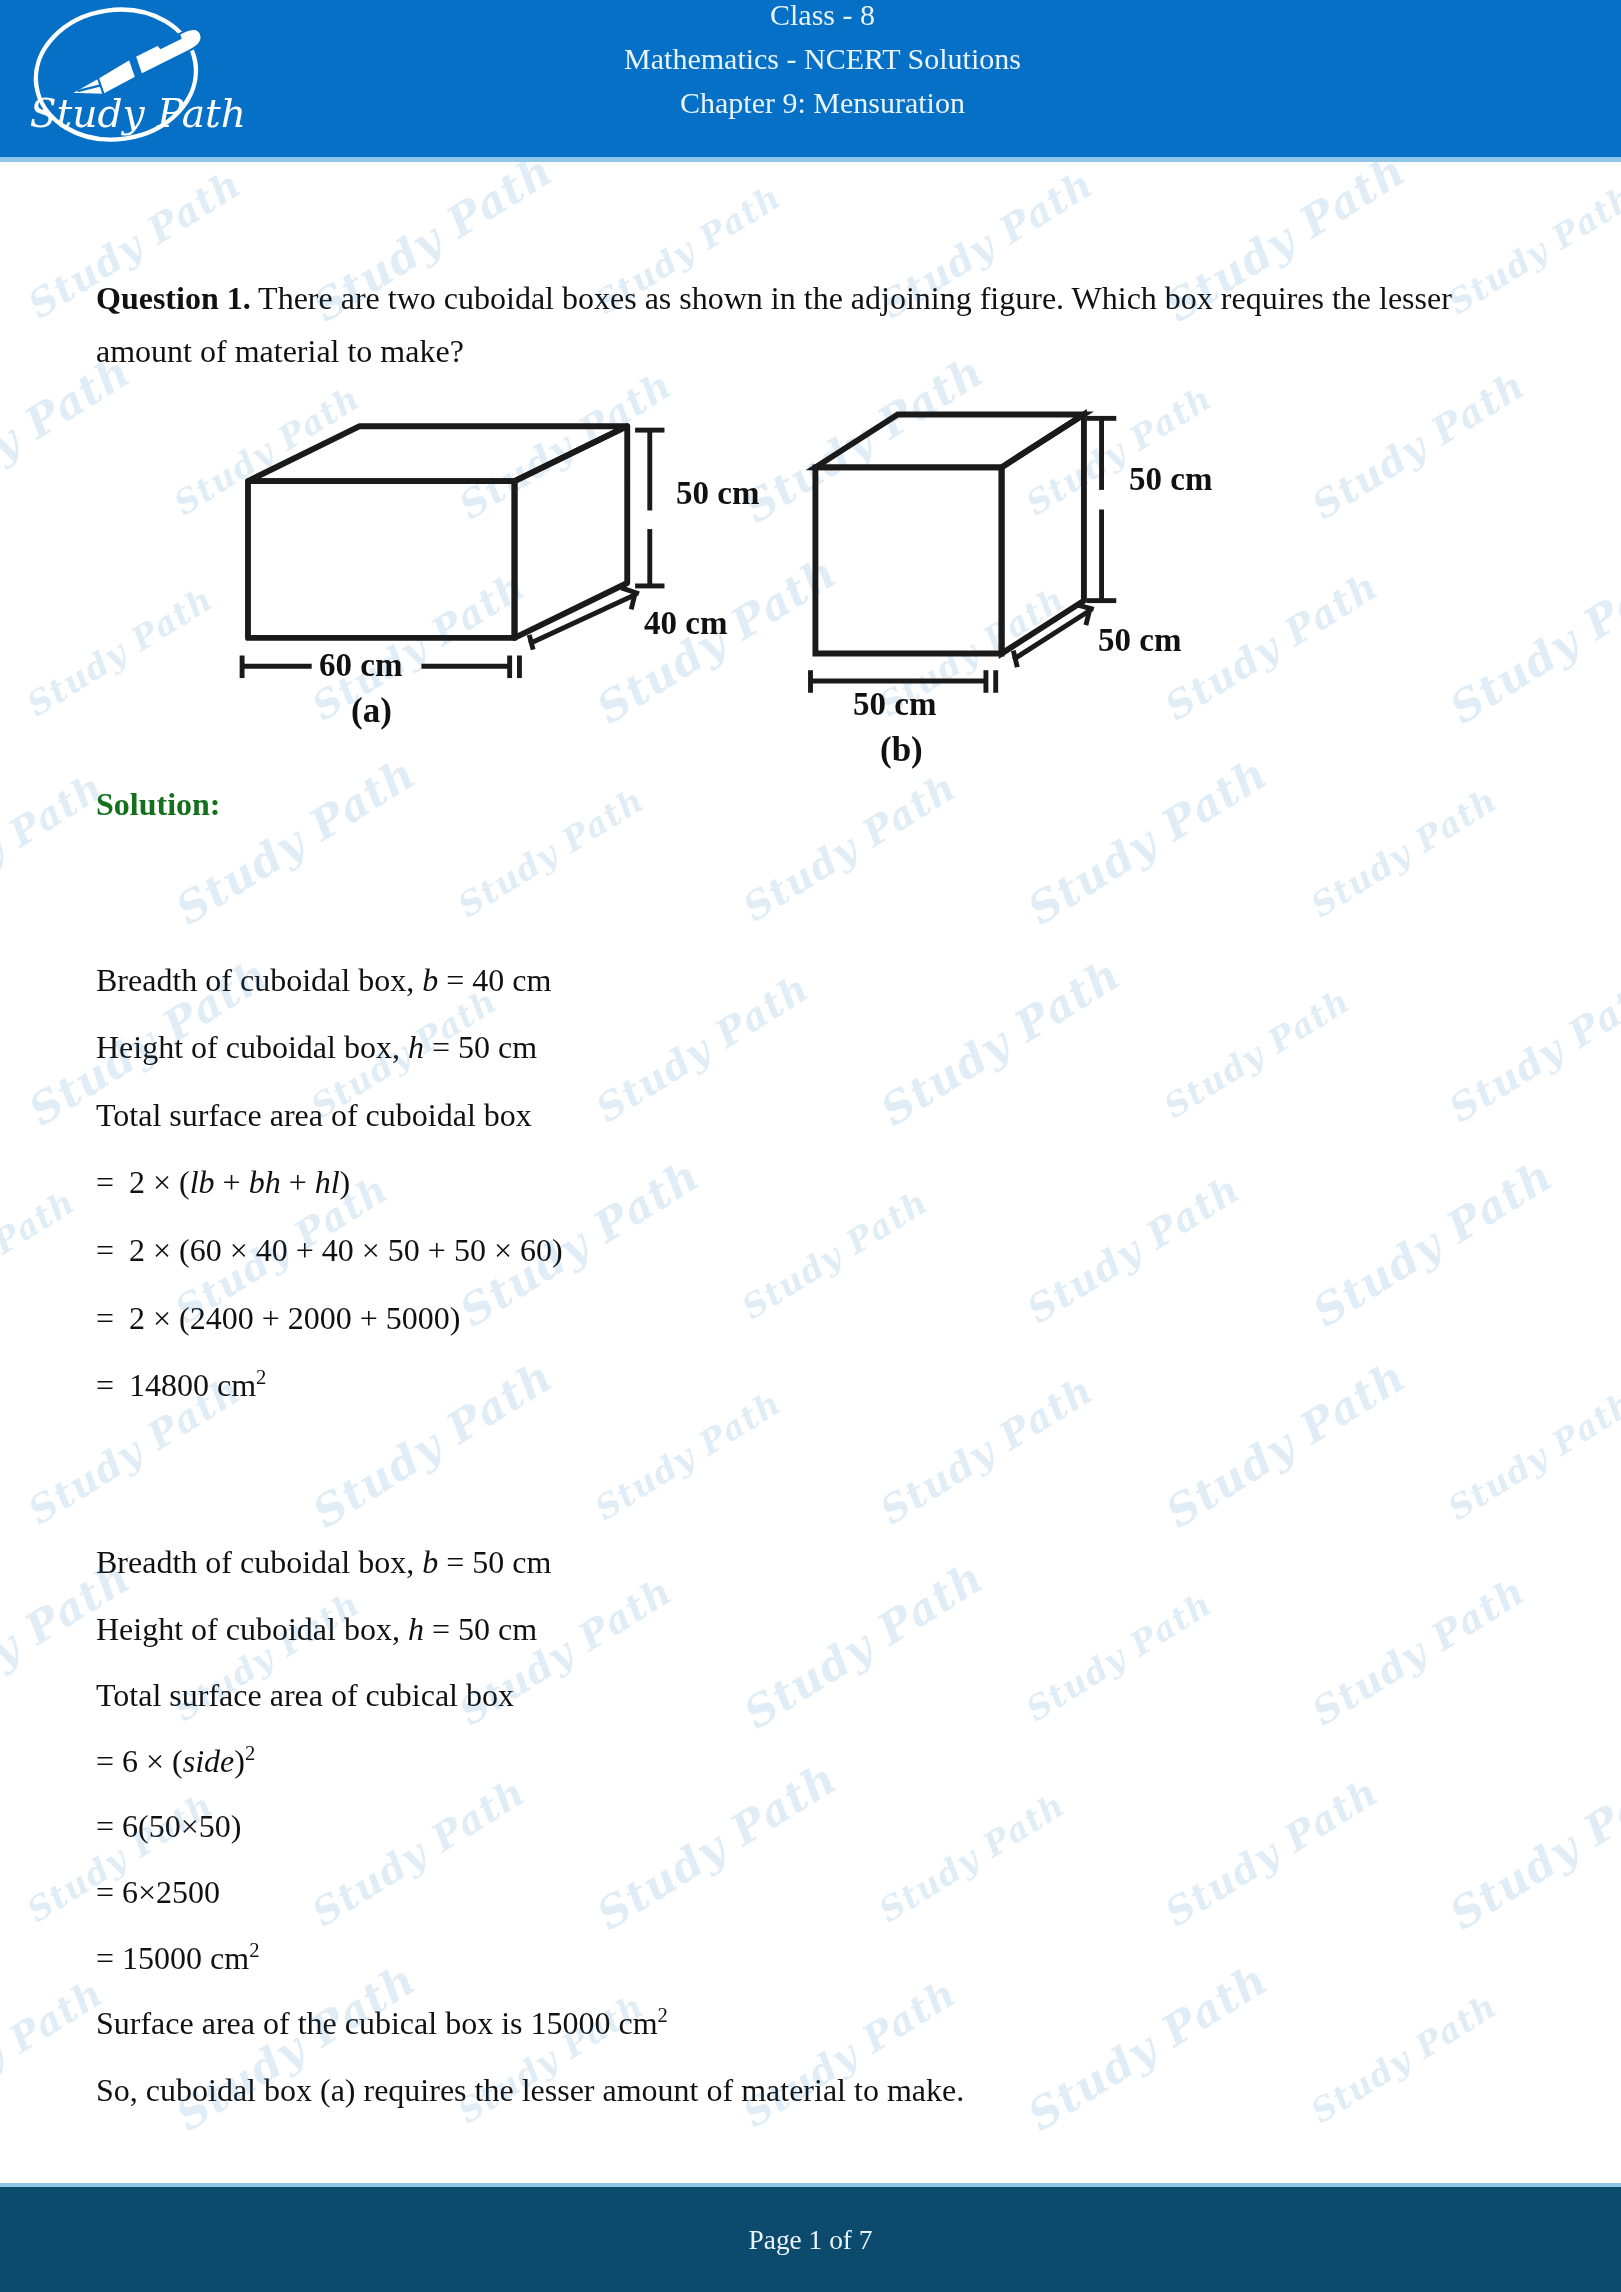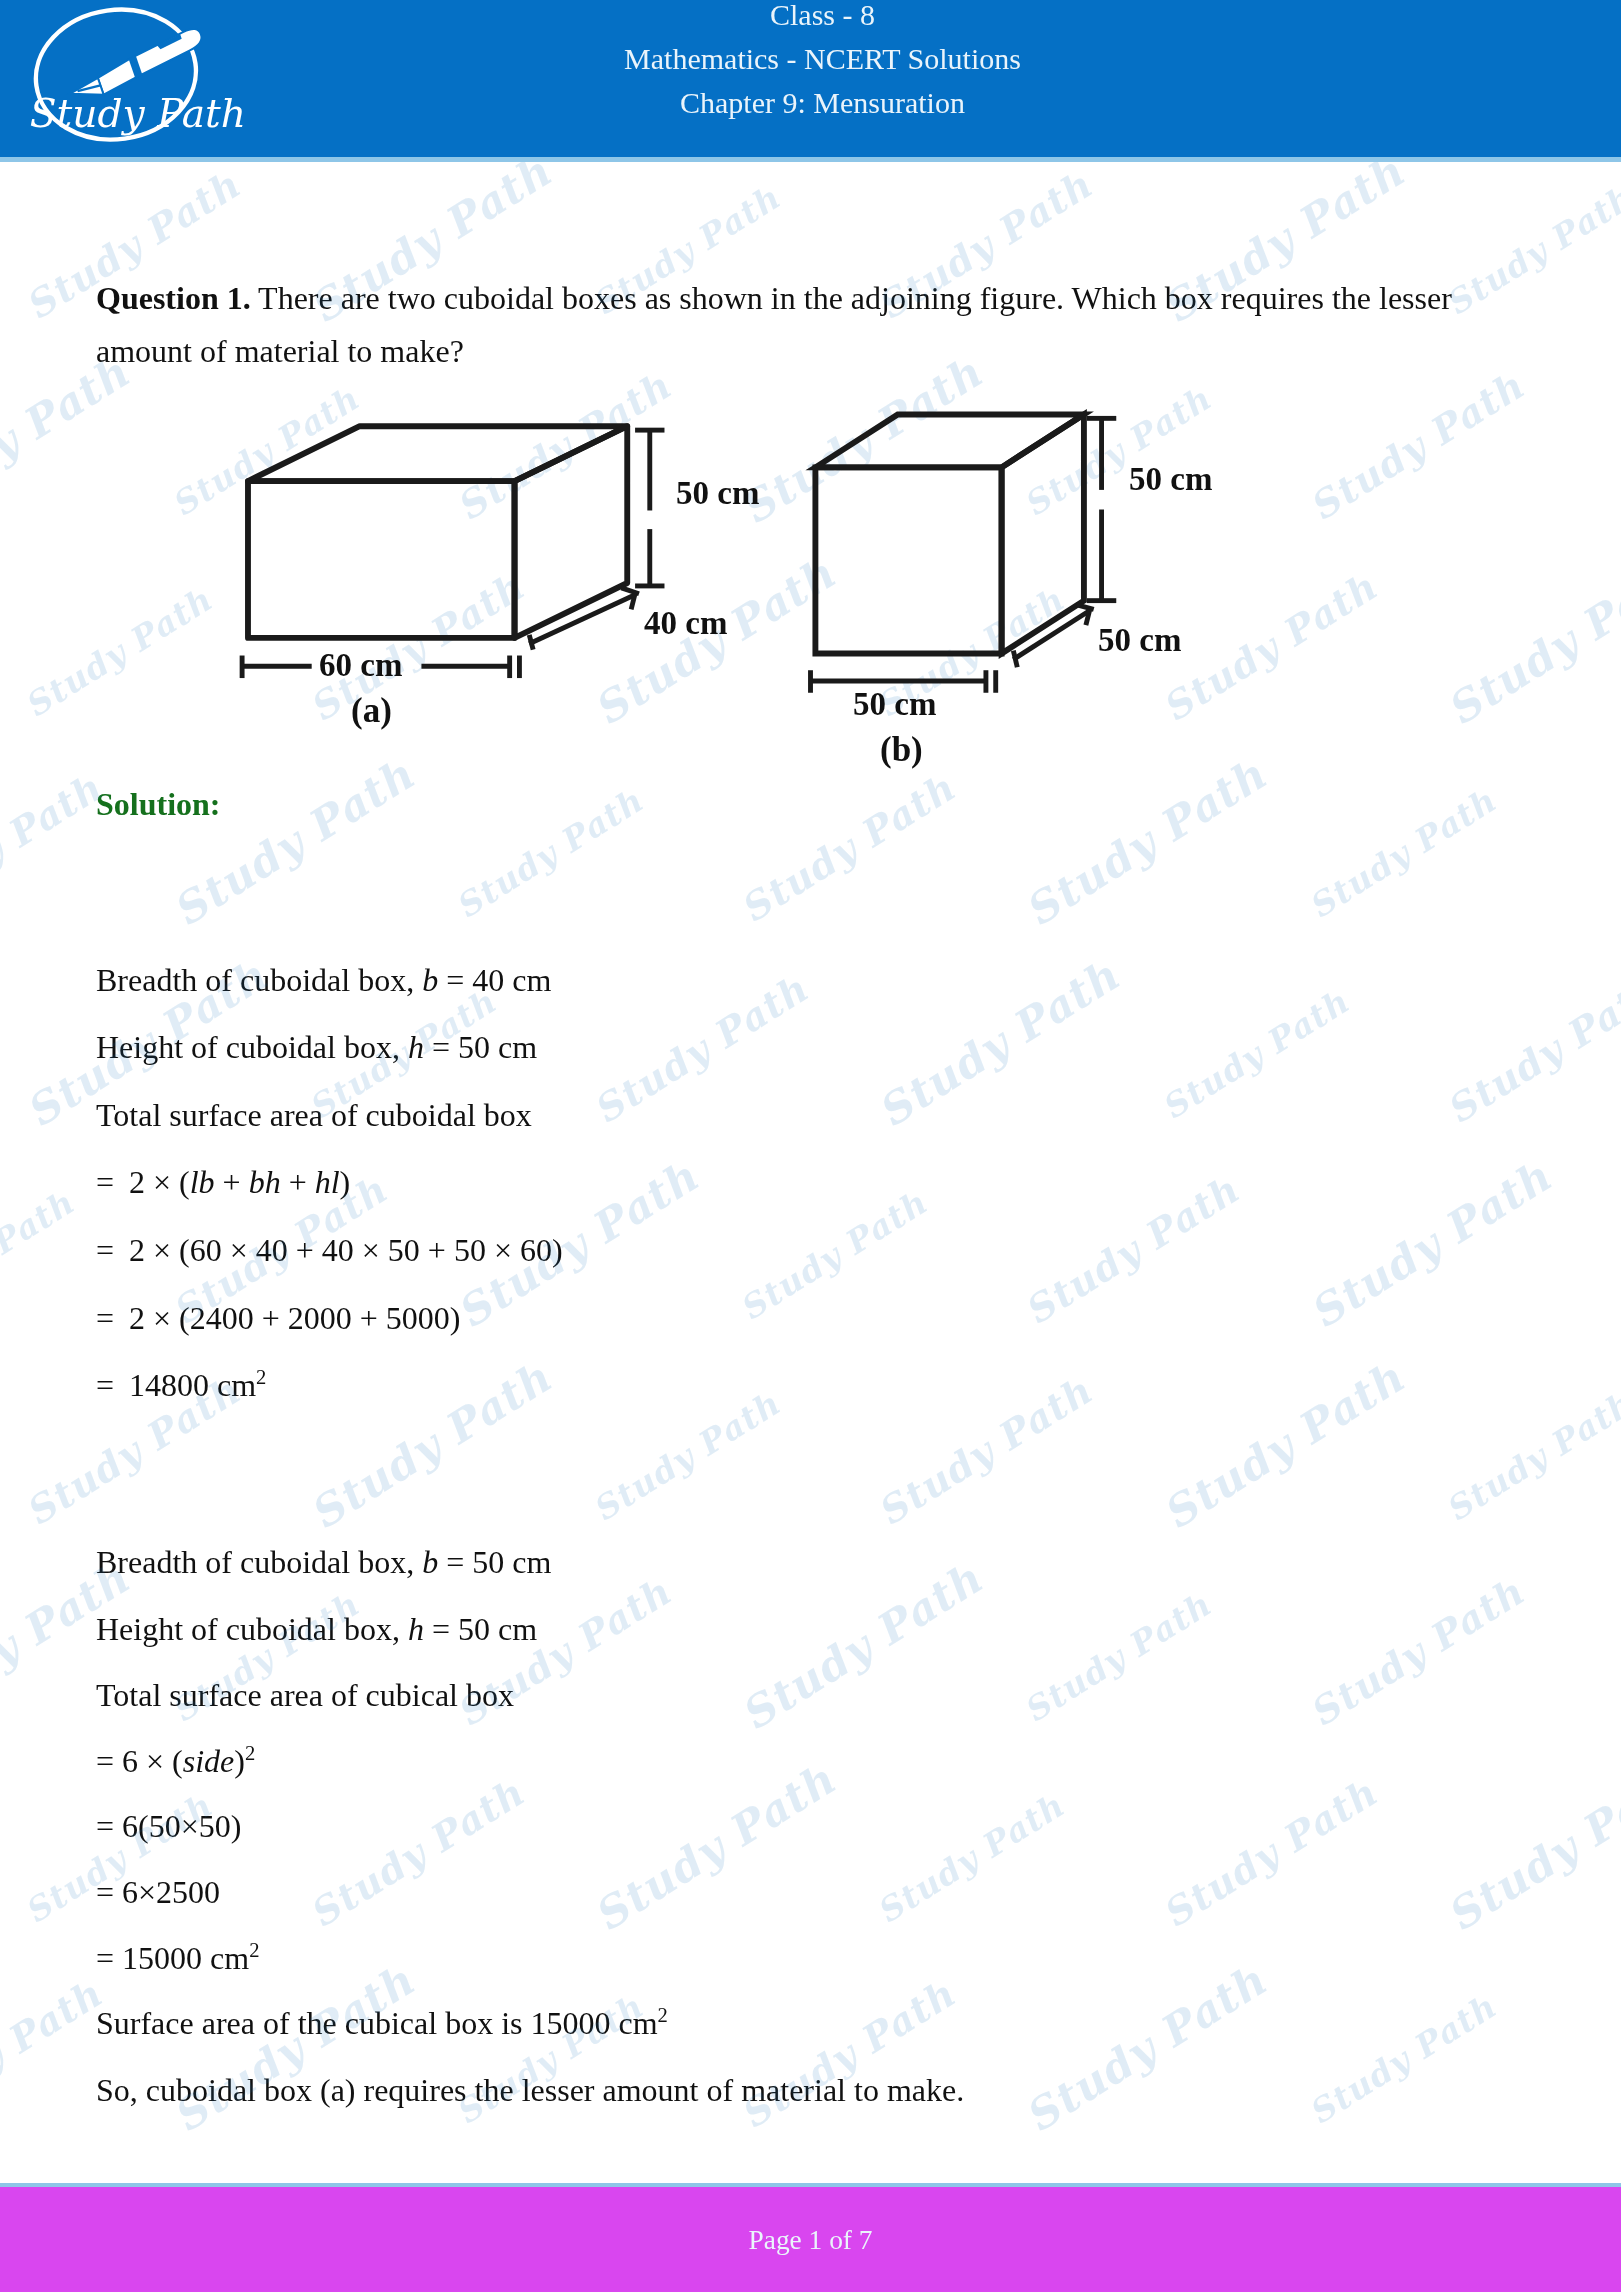--- a/index.html
+++ b/index.html
@@ -157,21 +157,21 @@
     left: 0; bottom: 106px;
     width: 1621px; height: 3.9px;
     background: #8ec6e8;
     z-index: 3;
   }
   .footer {
     position: absolute;
     left: 0; bottom: 0;
     width: 1621px;
     height: 106px;
-    background: #d946ef;
+    background: #0c4a6e;
     display: flex;
     align-items: center;
     justify-content: center;
     z-index: 3;
   }
   .footer-text {
     color: #eaf4fb;
     font-size: 27.4px;
     font-family: "Liberation Serif", serif;
   }

